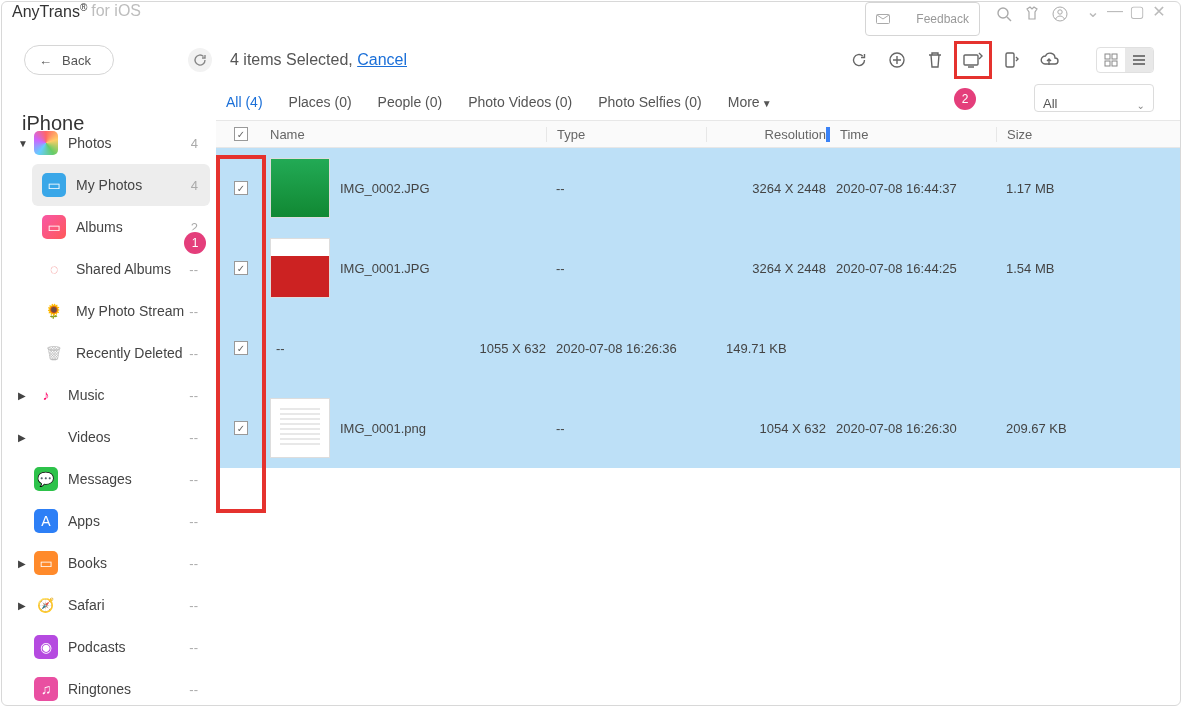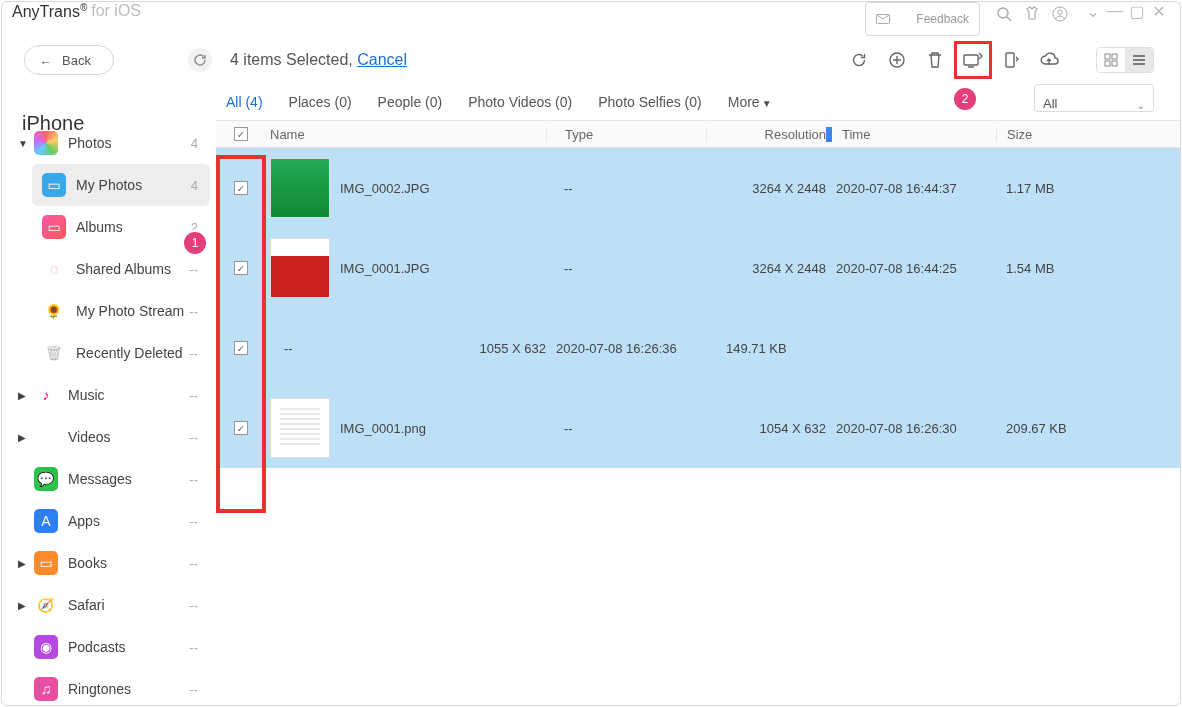--- a/index.html
+++ b/index.html
@@ -47,23 +47,23 @@
   .tabs .tab { cursor:pointer; }
   .tabs .tab.active { color:#1a6fd8; }
   .tabs .more .caret { font-size:10px; margin-left:2px;}
   .filter { position:absolute; right:26px; top:0; width:120px; height:28px; border:1px solid #dcdcdc; border-radius:4px; display:flex; align-items:flex-end; padding:0 8px; font-size:13px; color:#555; justify-content:space-between; cursor:pointer;}
   .badge-2 { position:absolute; right:204px; top:4px; width:22px; height:22px; border-radius:50%; background:#e43e7b; color:#fff; font-size:12px; display:flex; align-items:center; justify-content:center; z-index:50; box-shadow:0 0 0 2px #fff;}
   
   .table-wrap { position:absolute; top:36px; left:0; right:0; bottom:0; }
   .thead { height:28px; display:flex; align-items:center; border-top:1px solid #e7e7e7; border-bottom:1px solid #e7e7e7; background:#fafafa; font-size:13px; color:#666;}
   .col-check { width:50px; display:flex; justify-content:center; }
   .col-name { width:280px; padding-left:4px;}
-  .col-type { width:160px; border-left:1px solid #e7e7e7; padding-left:18px;}
+  .col-type { width:160px; border-left:1px solid #e7e7e7; padding-left:10px;}
   .col-res { width:120px; border-left:1px solid #e7e7e7; padding-left:10px;text-align:right;}
-  .col-time { width:170px; border-left:6px solid #3b82f6; padding-left:10px;}
+  .col-time { width:170px; border-left:4px solid #3b82f6; padding-left:10px;}
   .col-size { width:130px; border-left:1px solid #e7e7e7; padding-left:10px;}
   .rows { }
   .row { height:80px; display:flex; align-items:center; background:#bde0f7; font-size:13px; color:#444;}
   .row .thumb { width:60px; height:60px; background:#fff; border:1px solid #ddd; margin-right:10px; display:flex; align-items:center; justify-content:center; overflow:hidden;}
   .row .col-name { display:flex; align-items:center; }
   .row .col-type, .row .col-res, .row .col-time, .row .col-size { border-left:none; }
   .checkbox { width:14px; height:14px; background:#fff; border:1px solid #999; display:inline-flex; align-items:center; justify-content:center; font-size:10px; color:#666; cursor:pointer;}
   
   .check-highlight { position:absolute; left:0px; top:35px; width:50px; height:358px; border:4px solid #e5322e; z-index:40; pointer-events:none;}
   

